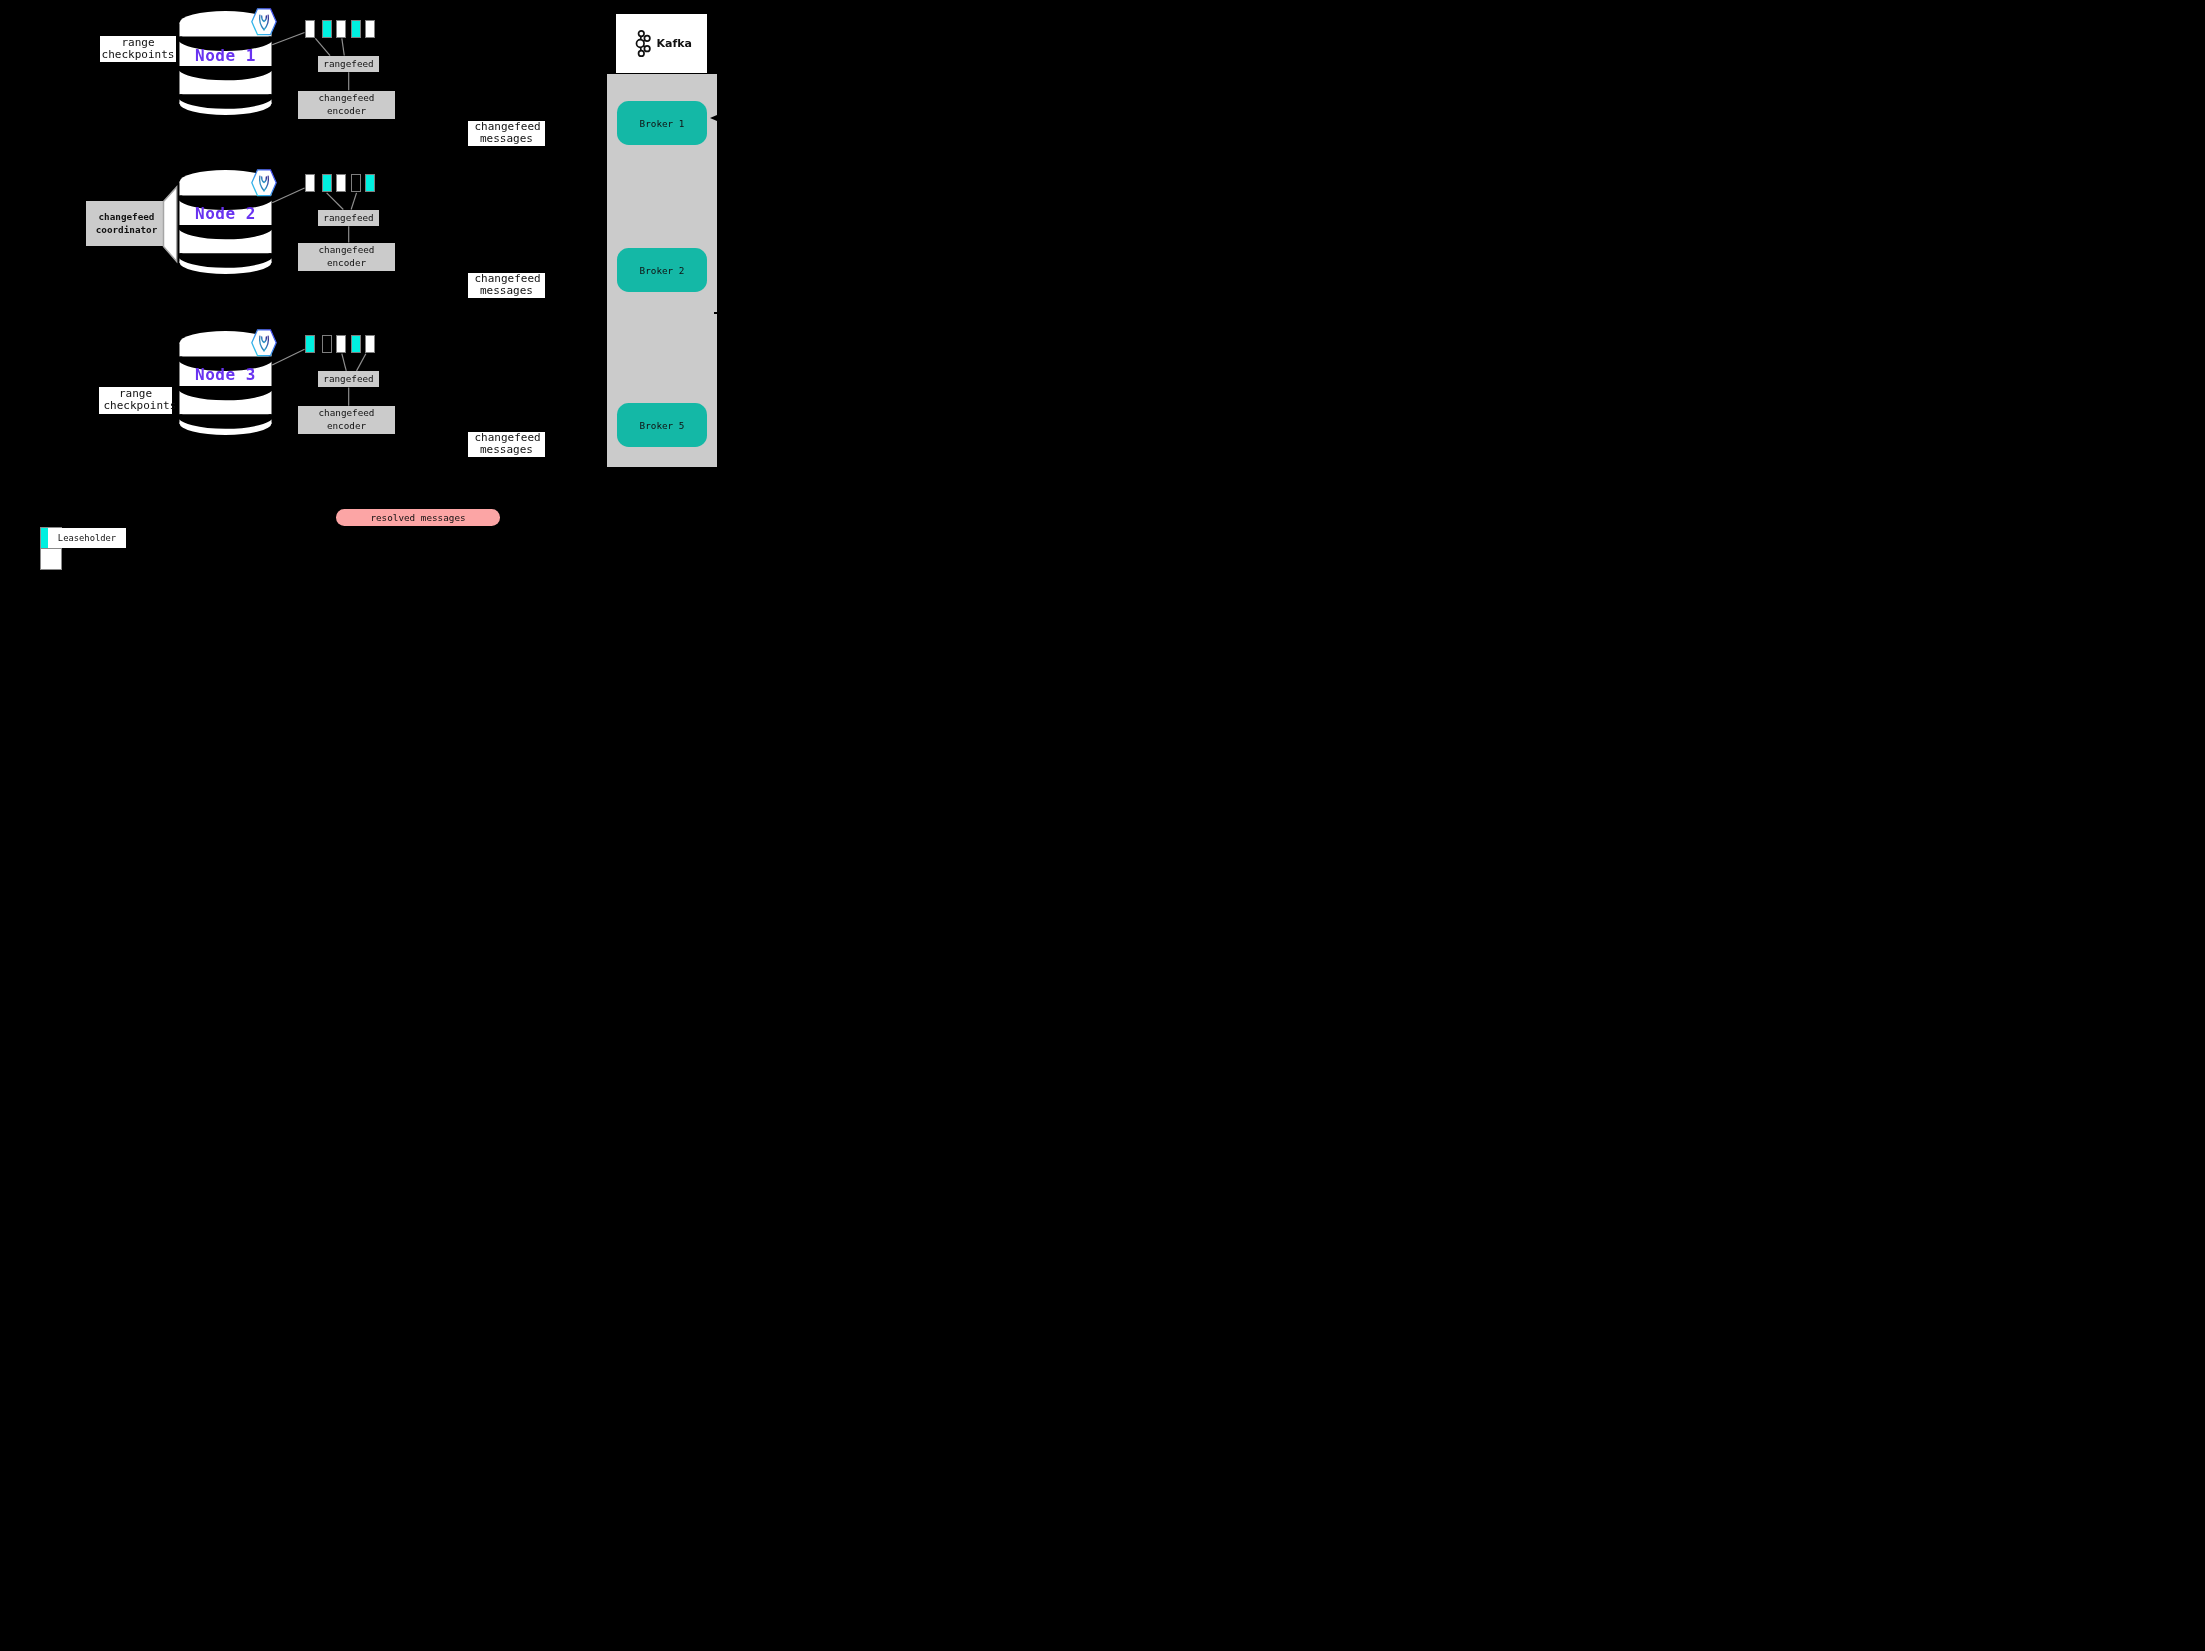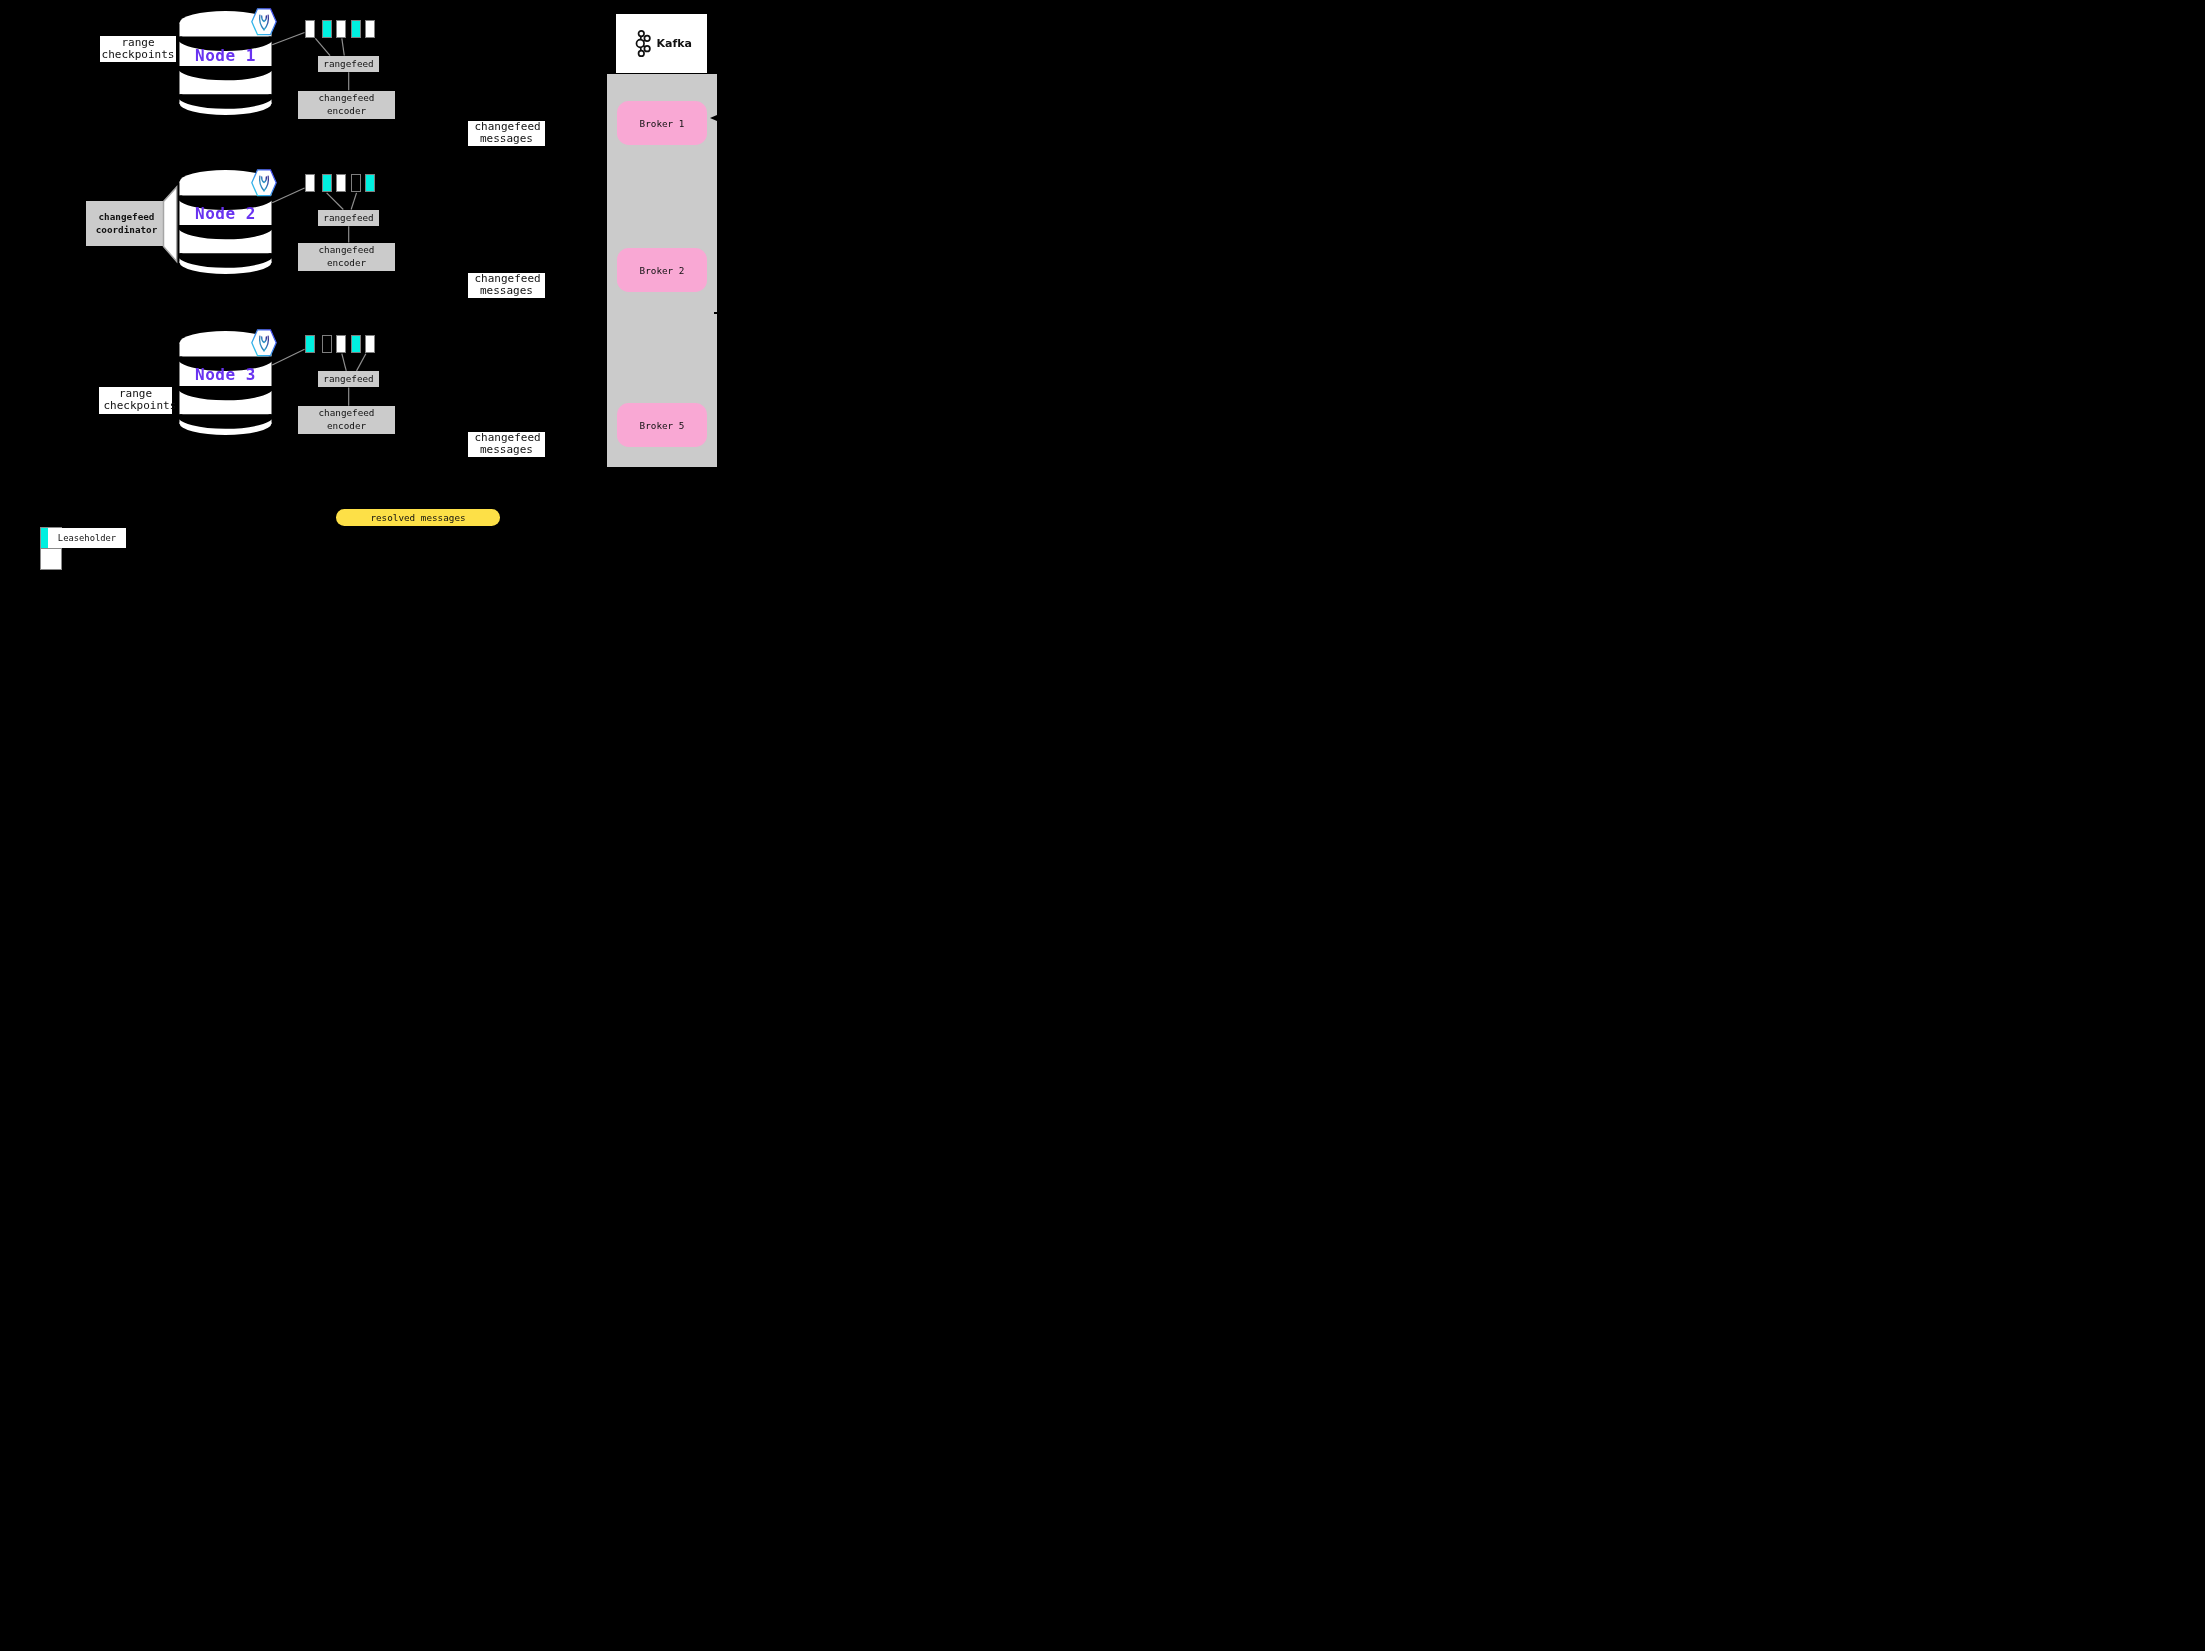--- a/index.html
+++ b/index.html
@@ -21,33 +21,33 @@
     color:#6933f0;font-weight:bold;font-size:16px;text-align:center;
     letter-spacing:0.5px;
   }
   .sq{
     position:absolute;width:9.8px;height:18px;border:1.5px solid #7e7e7e;box-sizing:border-box;
   }
   .sq.leaseholder{background:#00f0e0;}
   .sq.replica{background:#ffffff;}
   .sq.empty{background:transparent;}
   .broker{
-    position:absolute;left:617px;width:90px;height:44px;background:#f9a8d4;border-radius:11.8px;
+    position:absolute;left:617px;width:90px;height:44px;background:#14b8a6;border-radius:11.8px;
     display:flex;align-items:center;justify-content:center;font-size:9.3px;color:#111;
   }
   .panel{
     position:absolute;left:607px;top:74px;width:110px;height:393px;background:#cbcbcb;
   }
   .kafka-box{
     position:absolute;left:616px;top:13.7px;width:91px;height:59px;background:#fff;
     display:flex;align-items:center;justify-content:center;gap:4.9px;
   }
   .kafka-text{font-family:"DejaVu Sans","Liberation Sans",sans-serif;font-weight:bold;font-size:11px;color:#111;}
   .pill{
-    position:absolute;left:336px;top:509px;width:164px;height:16.7px;background:#fde047;border-radius:8.3px;
+    position:absolute;left:336px;top:509px;width:164px;height:16.7px;background:#fca5a5;border-radius:8.3px;
     display:flex;align-items:center;justify-content:center;font-size:9.3px;color:#111;
   }
   .legend-sq{position:absolute;width:22px;height:22px;border:1.5px solid #8a8a8a;box-sizing:border-box;}
   .legend-label{
     position:absolute;background:#fff;color:#111;font-size:8.8px;
     display:flex;align-items:center;justify-content:center;
   }
   .arrowhead-left{
     position:absolute;width:0;height:0;
     border-top:3.4px solid transparent;border-bottom:3.4px solid transparent;border-right:7.4px solid #000;

